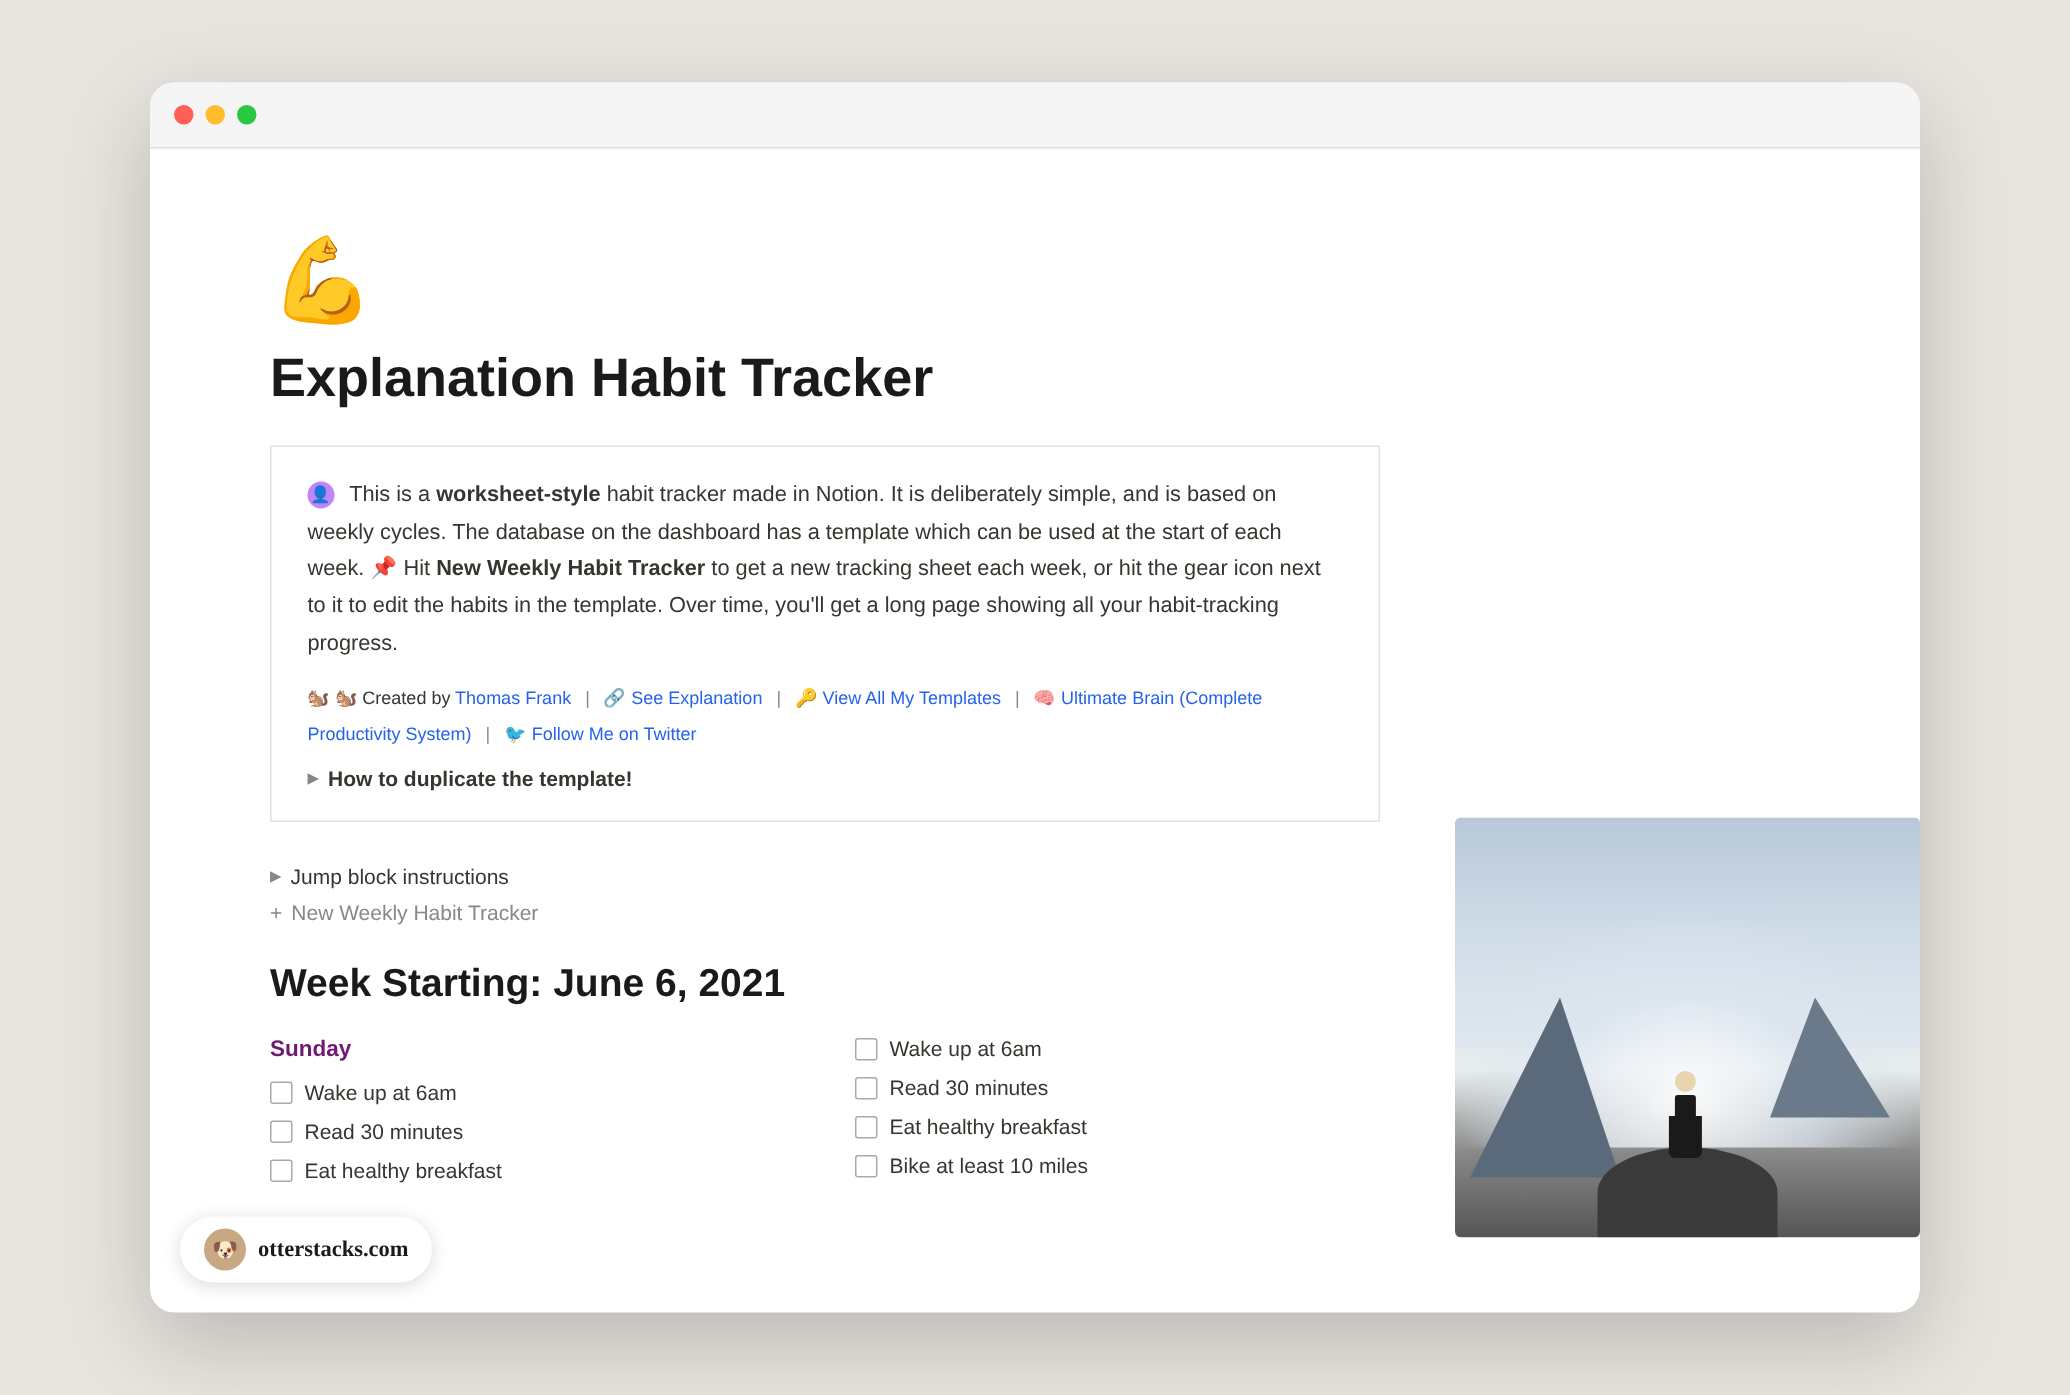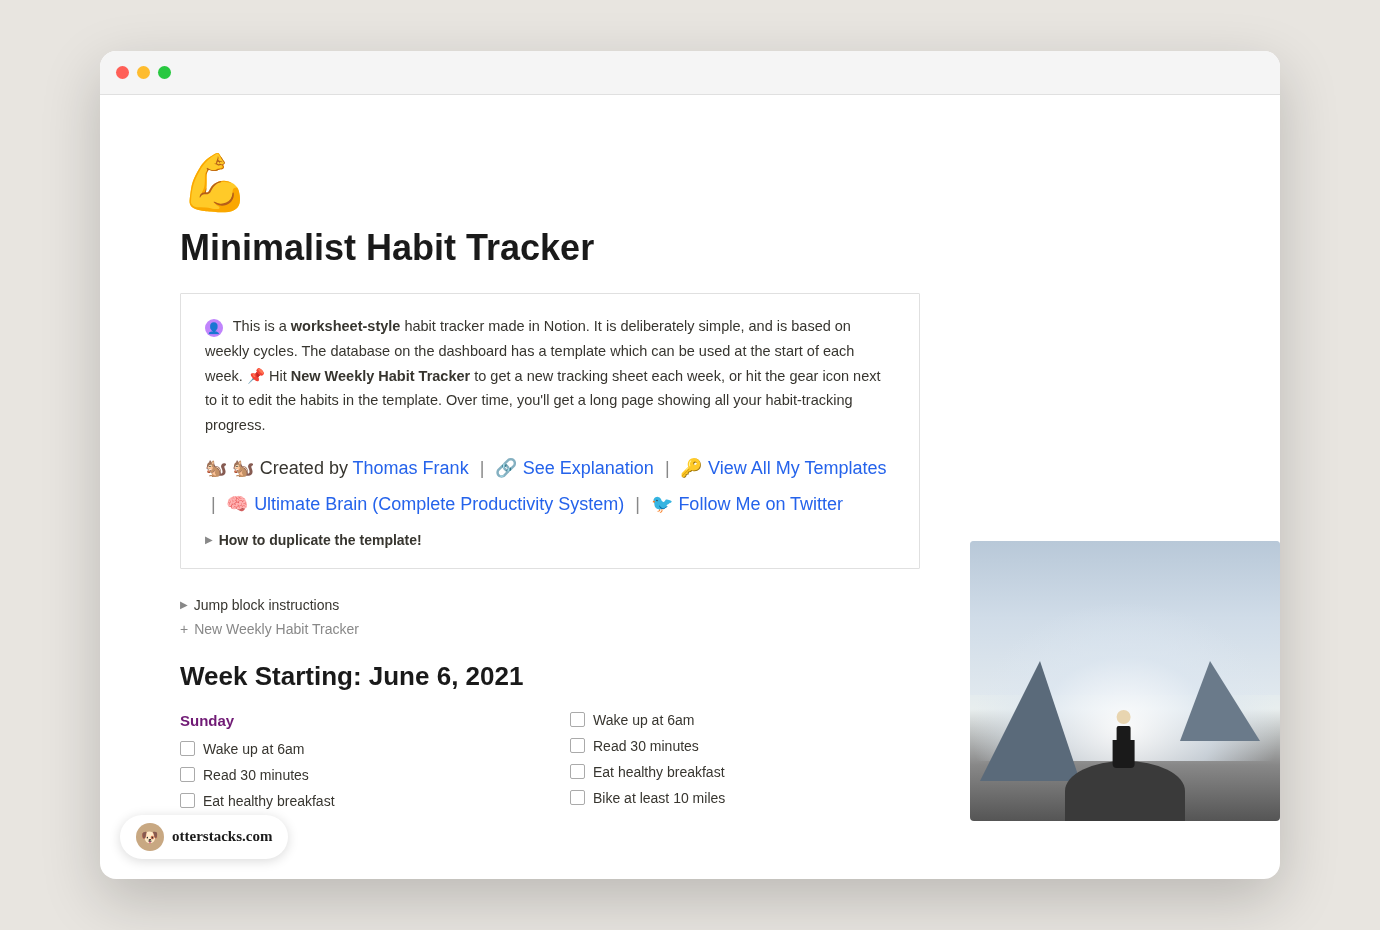--- a/index.html
+++ b/index.html
@@ -79,21 +79,21 @@
       color: #37352f;
       line-height: 1.7;
       margin-bottom: 12px;
     }
 
     .info-block-text strong {
       font-weight: 700;
     }
 
     .info-links {
-      font-size: 18px;
+      font-size: 12px;
       color: #37352f;
       margin-bottom: 10px;
       line-height: 2;
     }
 
     .info-links a, .info-links span.link {
       color: #2563eb;
       text-decoration: none;
       cursor: pointer;
     }
@@ -365,21 +365,21 @@
       <div class="traffic-light red"></div>
       <div class="traffic-light yellow"></div>
       <div class="traffic-light green"></div>
     </div>
   </div>
 
   <div class="page-content">
 
     <div class="page-icon">💪</div>
 
-    <h1 class="page-title">Minimalist Habit Tracker</h1>
+    <h1 class="page-title">Explanation Habit Tracker</h1>
 
     <div class="info-block">
       <div class="info-block-text">
         <span style="display:inline-block;width:18px;height:18px;border-radius:50%;background:#c084fc;vertical-align:middle;margin-right:6px;font-size:11px;text-align:center;line-height:18px;">👤</span>
         This is a <strong>worksheet-style</strong> habit tracker made in Notion. It is deliberately simple, and is based on weekly cycles. The database on the dashboard has a template which can be used at the start of each week. 📌 Hit <strong>New Weekly Habit Tracker</strong> to get a new tracking sheet each week, or hit the gear icon next to it to edit the habits in the template. Over time, you'll get a long page showing all your habit-tracking progress.
       </div>
       <div class="info-links">
         <span>🐿️</span>
         <span>🐿️ Created by</span>
         <span class="link">Thomas Frank</span>

